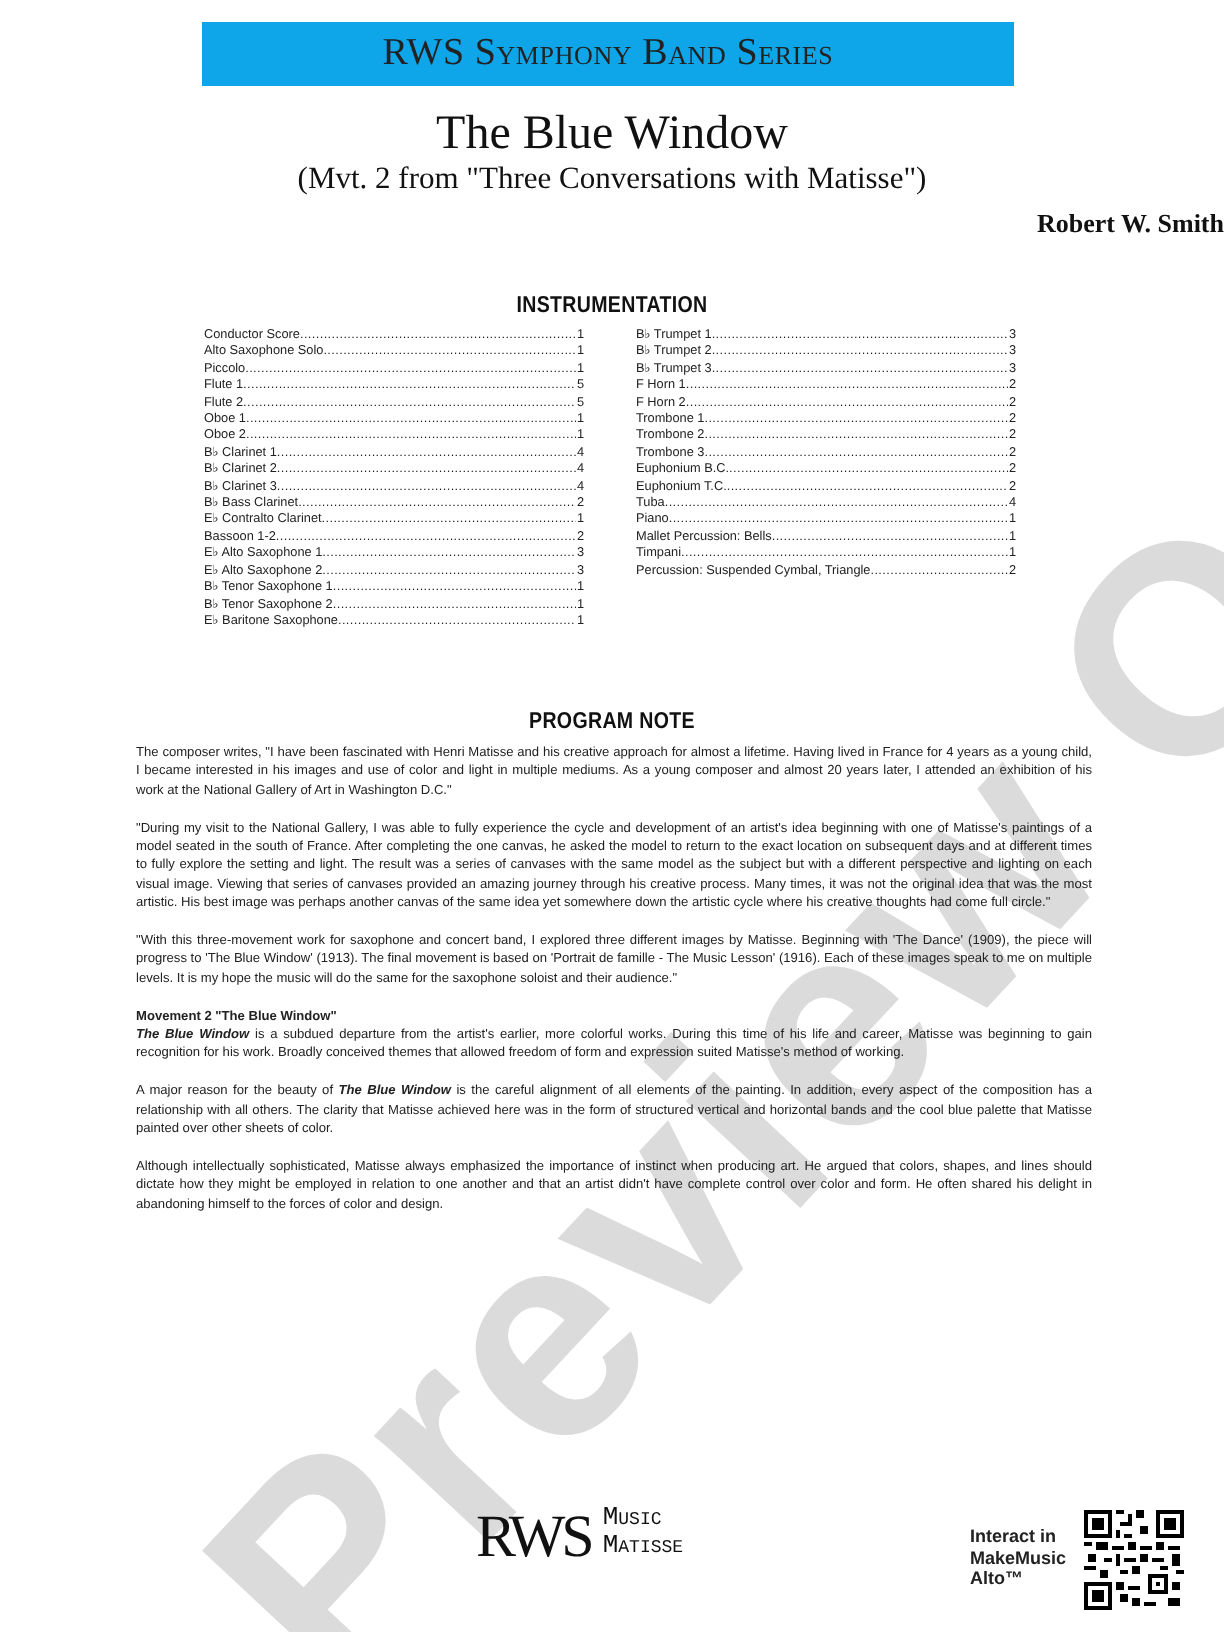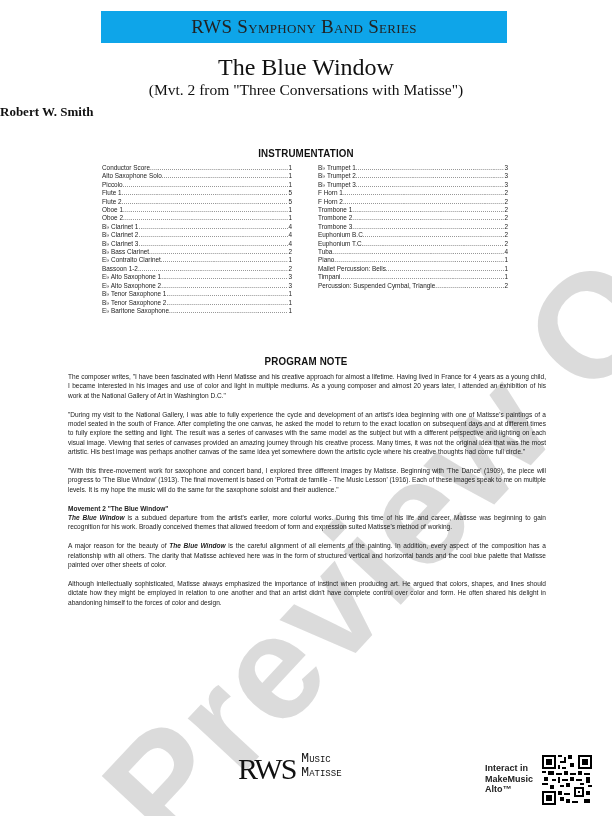--- a/index.html
+++ b/index.html
@@ -16,21 +16,21 @@
     }
     .title {
       position: absolute; left: 0; width: 612px; top: 54px; text-align: center;
       font-family: "Liberation Serif", serif; font-size: 24px; color: #111;
     }
     .subtitle {
       position: absolute; left: 0; width: 612px; top: 81px; text-align: center;
       font-family: "Liberation Serif", serif; font-size: 15.5px; color: #111;
     }
     .composer {
-      position: absolute; left: 0; width: 612px; top: 104px; text-align: left;
+      position: absolute; left: 0; width: 612px; top: 104px; text-align: right;
       font-family: "Liberation Serif", serif; font-size: 13px; font-weight: bold; color: #111;
     }
     .section-heading {
       position: absolute; left: 0; width: 612px; text-align: center;
       font-family: "Liberation Sans", sans-serif; font-weight: bold; font-size: 11.5px;
       transform: scaleX(0.85); letter-spacing: 0.2px; color: #111;
     }
     .instr-col {
       position: absolute; font-size: 6.4px; line-height: 8.4px; color: #222;
     }

